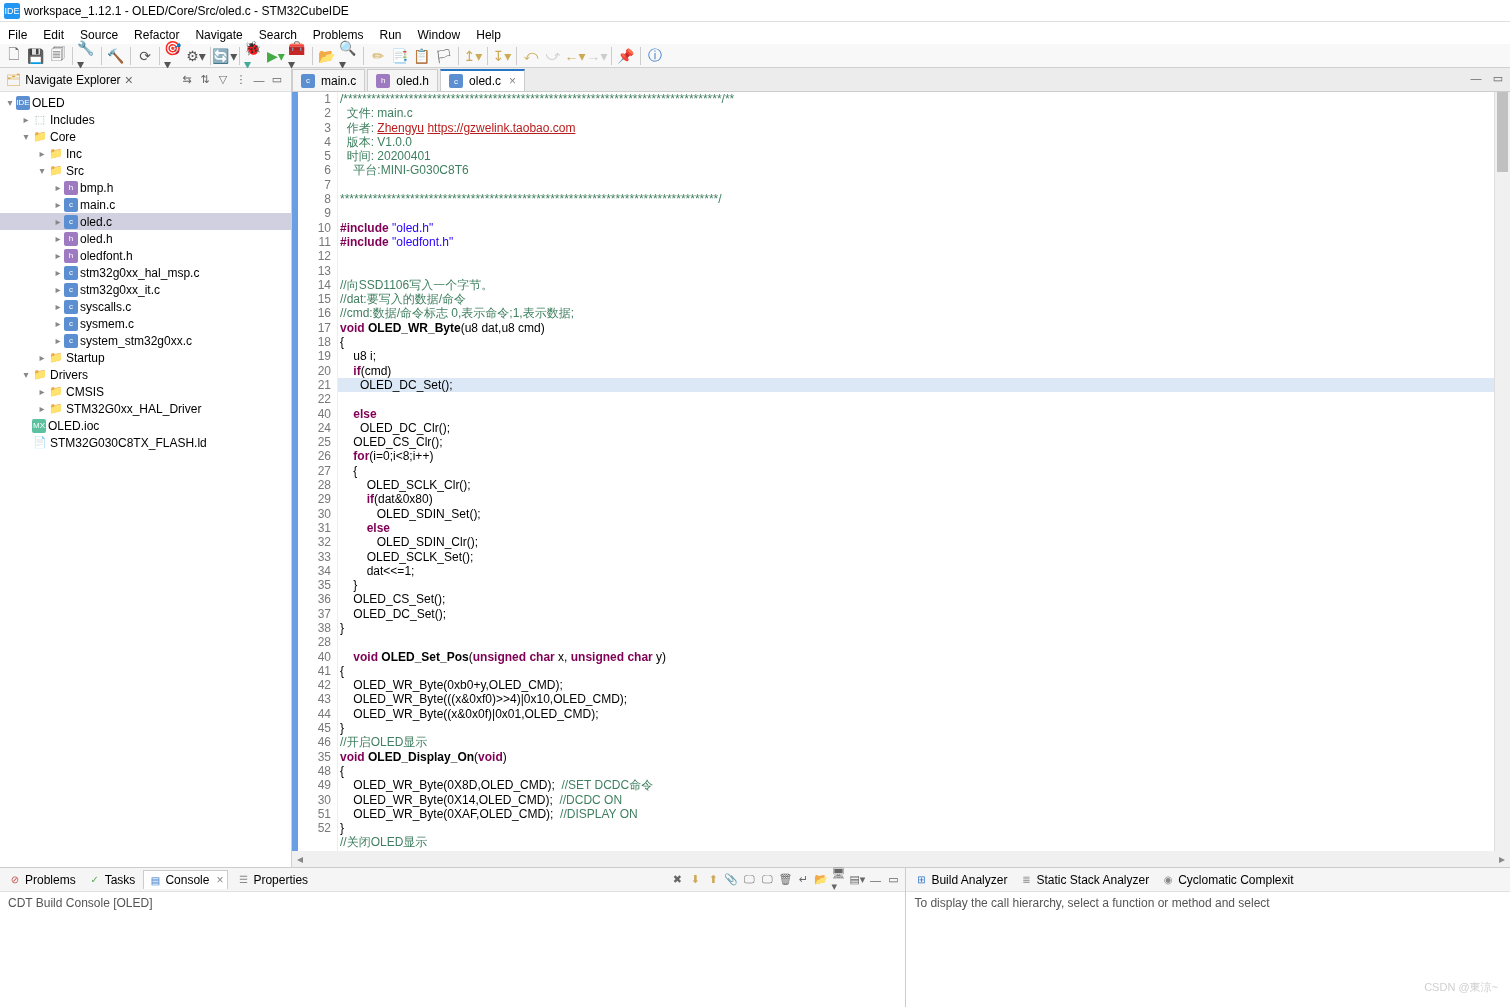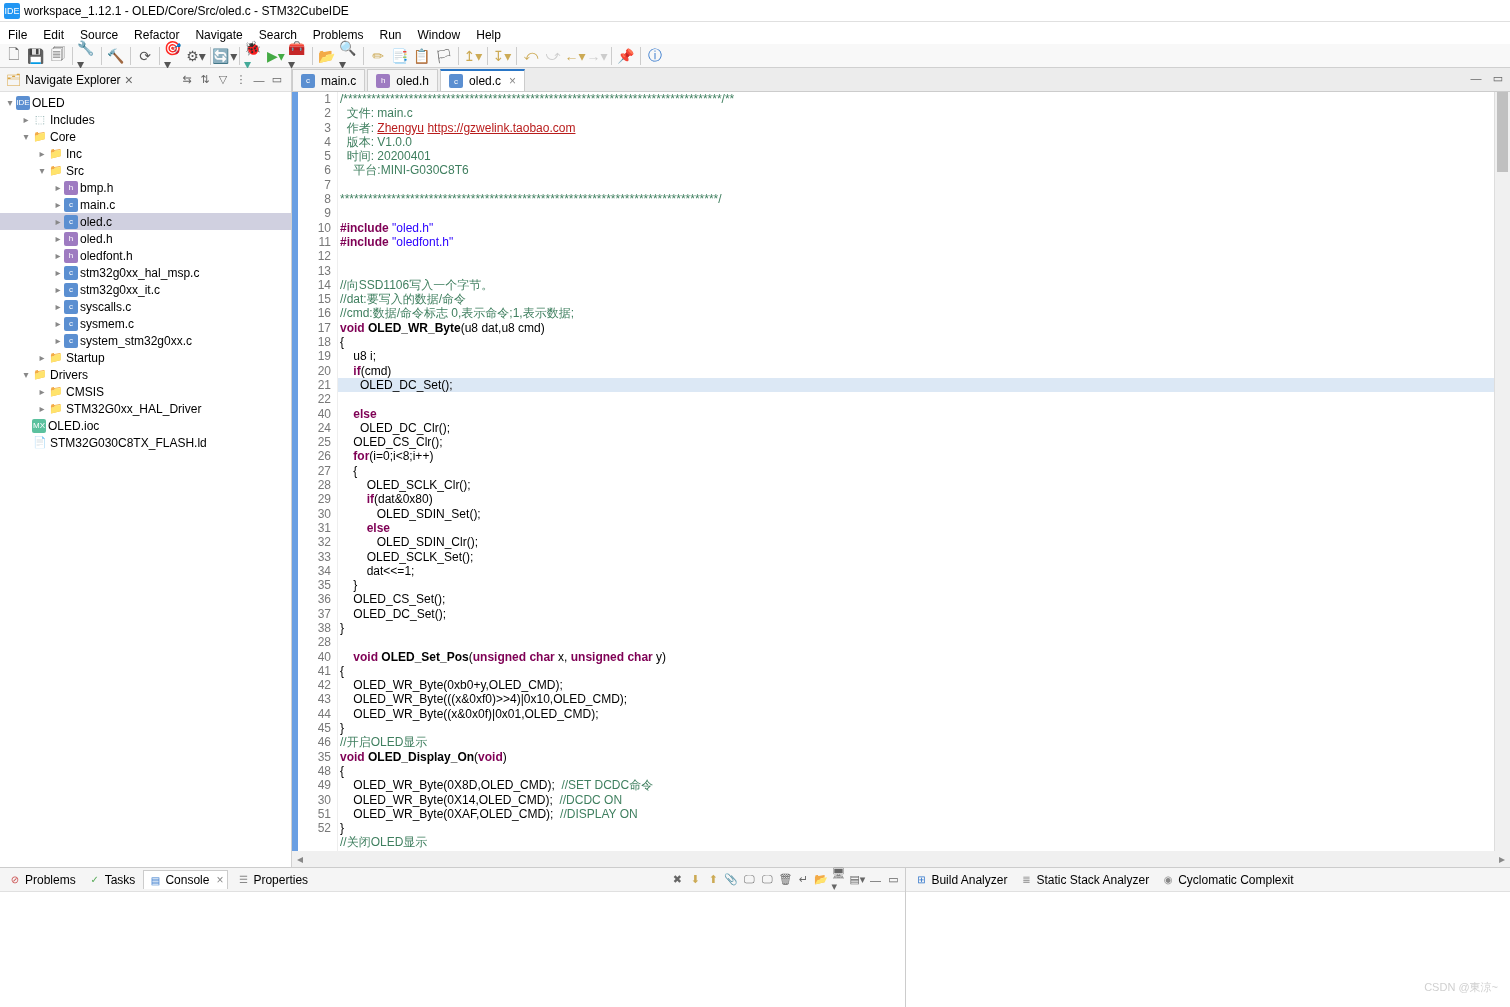--- a/index.html
+++ b/index.html
@@ -423,32 +423,34 @@
         <span class="panel-icon">🖵</span>
         <span class="panel-icon">🗑</span>
         <span class="panel-icon">↵</span>
         <span class="panel-icon">📂</span>
         <span class="panel-icon">🖥▾</span>
         <span class="panel-icon">▤▾</span>
         <span class="panel-icon">—</span>
         <span class="panel-icon">▭</span>
       </div>
     </div>
+    <div class="bottom-content">CDT Build Console [OLED]</div>
   </div>
   <div class="bottom-right">
     <div class="bottom-tabs">
       <span class="btab">
           <span class="btab-icon" style="color:#37c">⊞</span>
           <span>Build Analyzer</span>
         </span>
       <span class="btab">
           <span class="btab-icon" style="color:#888">≣</span>
           <span>Static Stack Analyzer</span>
         </span>
       <span class="btab">
           <span class="btab-icon" style="color:#888">◉</span>
           <span>Cyclomatic Complexit</span>
         </span>
     </div>
+    <div class="bottom-content">To display the call hierarchy, select a function or method and select</div>
   </div>
 </div>
 
 <div class="watermark">CSDN @東涼~</div>
 
 </body></html>

